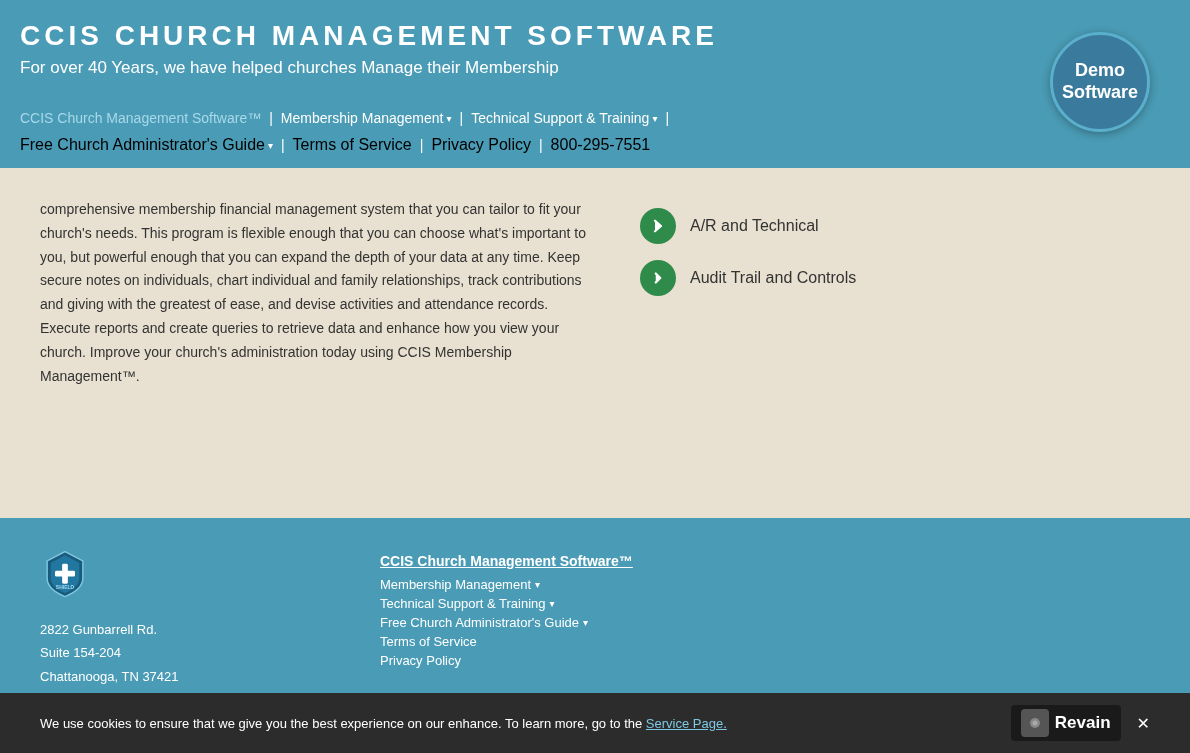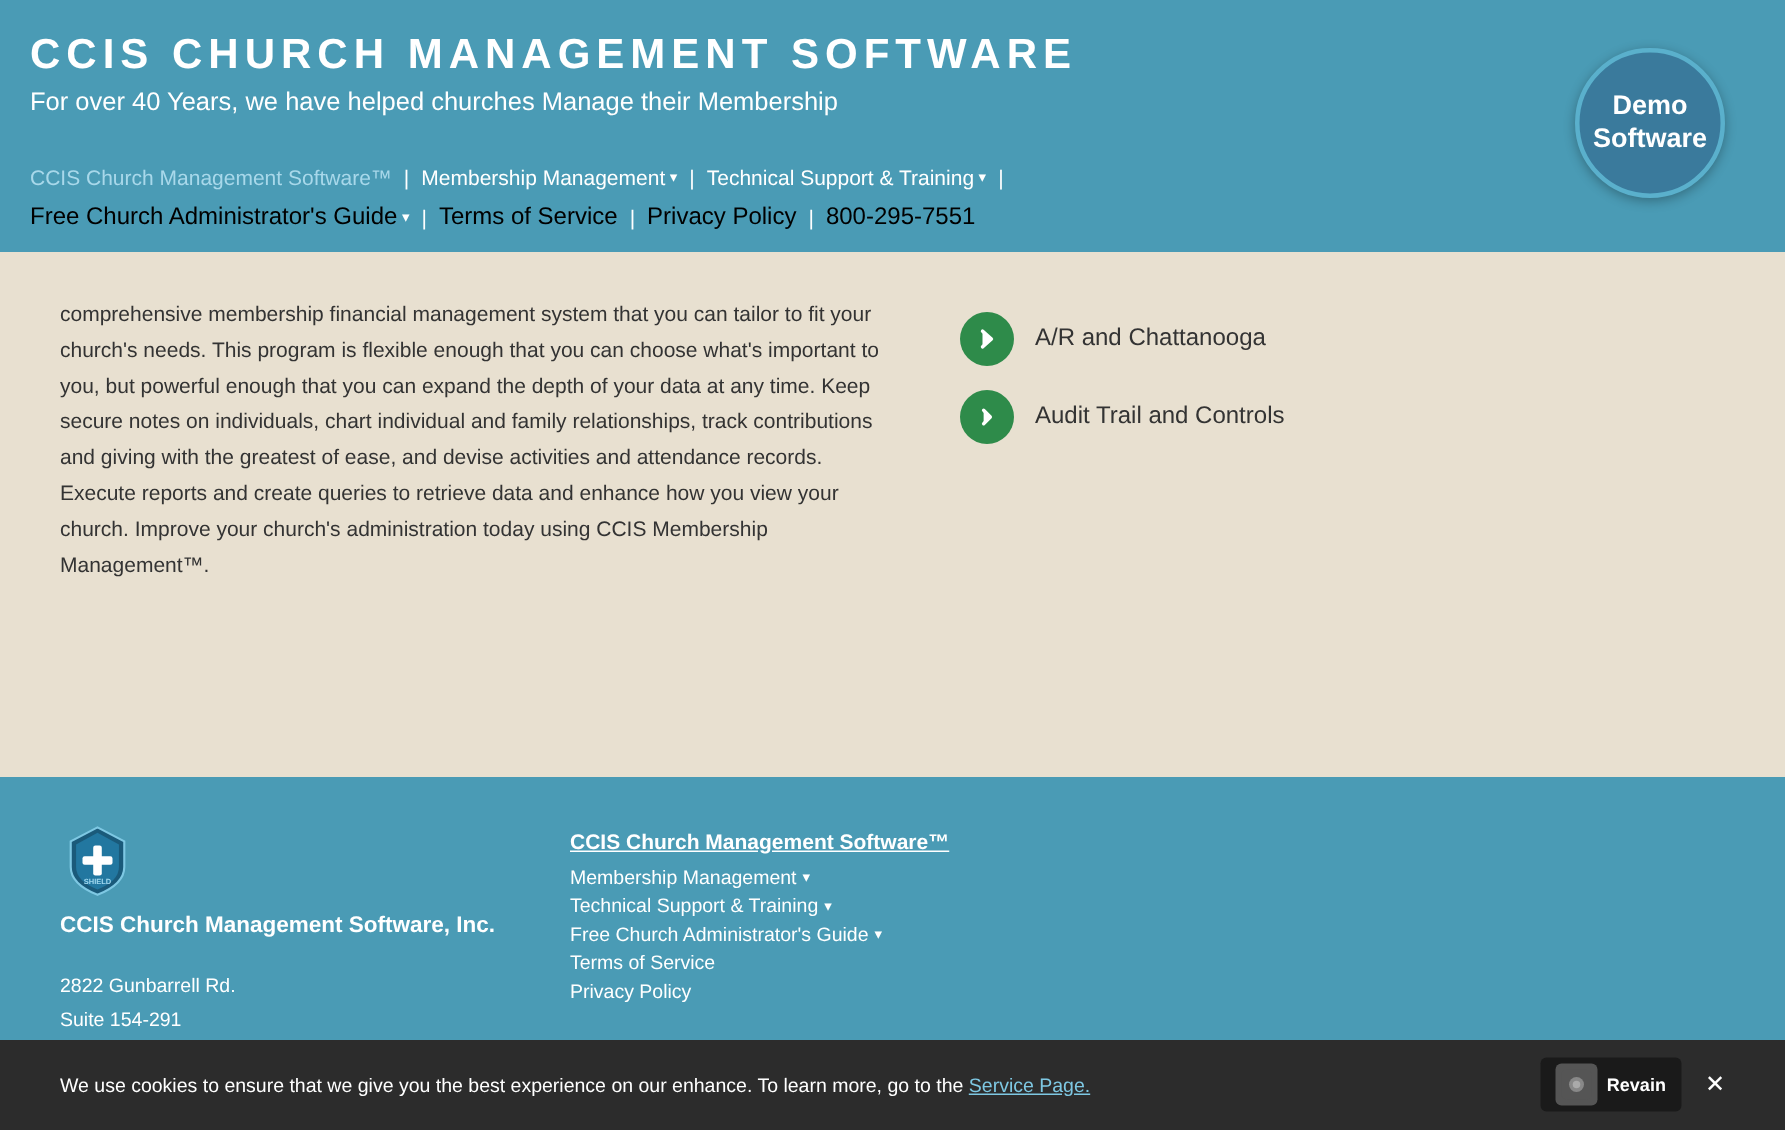--- a/index.html
+++ b/index.html
@@ -215,21 +215,21 @@
       border-radius: 4px;
       display: flex;
       align-items: center;
       justify-content: center;
       color: white;
       font-size: 12px;
       font-weight: bold;
     }
     .revain-text {
       color: white;
-      font-size: 12px;
+      font-size: 17px;
       font-weight: bold;
     }
     .close-icon-btn {
       color: white;
       font-size: 16px;
       cursor: pointer;
       margin-left: 8px;
     }
   </style>
 </head>
@@ -277,21 +277,21 @@
     <p>comprehensive membership financial management system that you can tailor to fit your church's needs. This program is flexible enough that you can choose what's important to you, but powerful enough that you can expand the depth of your data at any time. Keep secure notes on individuals, chart individual and family relationships, track contributions and giving with the greatest of ease, and devise activities and attendance records. Execute reports and create queries to retrieve data and enhance how you view your church. Improve your church's administration today using CCIS Membership Management™.</p>
   </div>
   <div class="right-column">
     <div class="feature-item">
       <div class="feature-icon">
         <svg viewBox="0 0 24 24">
             <path d="M8 5l8 7-8 7"></path>
             <path d="M8 5l8 7-8 7" fill="none" stroke="white" stroke-width="3" stroke-linecap="round" stroke-linejoin="round"></path>
           </svg>
       </div>
-      <span class="feature-label">A/R and Chattanooga</span>
+      <span class="feature-label">A/R and Technical</span>
     </div>
     <div class="feature-item">
       <div class="feature-icon">
         <svg viewBox="0 0 24 24" fill="none" stroke="white" stroke-width="3" stroke-linecap="round" stroke-linejoin="round">
             <polyline points="9 18 15 12 9 6"></polyline>
           </svg>
       </div>
       <span class="feature-label">Audit Trail and Controls</span>
     </div>
   </div>
@@ -304,24 +304,23 @@
       <svg class="shield-icon" viewBox="0 0 60 70">
         <path d="M30 5 L55 18 L55 42 Q55 58 30 68 Q5 58 5 42 L5 18 Z" fill="#1a5a7a" stroke="#7ec8e3" stroke-width="2"></path>
         <path d="M30 10 L50 21 L50 42 Q50 55 30 63 Q10 55 10 42 L10 21 Z" fill="#2277a0"></path>
 
         <rect x="26" y="22" width="8" height="28" fill="white" rx="2"></rect>
         <rect x="16" y="32" width="28" height="8" fill="white" rx="2"></rect>
 
         <text x="30" y="58" text-anchor="middle" fill="#a0d8ef" font-size="7" font-weight="bold">SHIELD</text>
       </svg>
     </div>
-    <div class="footer-company">CCIS Church Management Software, Inc.</div>
     <div class="footer-address">
       <div>2822 Gunbarrell Rd.</div>
-      <div>Suite 154-291</div>
+      <div>Suite 154-204</div>
       <div>Chattanooga, TN 37421</div>
       <div>800-295-7551</div>
       <div>sales@ccissoftware.com</div>
     </div>
   </div>
   <div class="footer-right">
     <div class="footer-nav-title">CCIS Church Management Software™</div>
     <div class="footer-nav-item">
       <span>Membership Management</span>
       <span class="chevron">▾</span>

